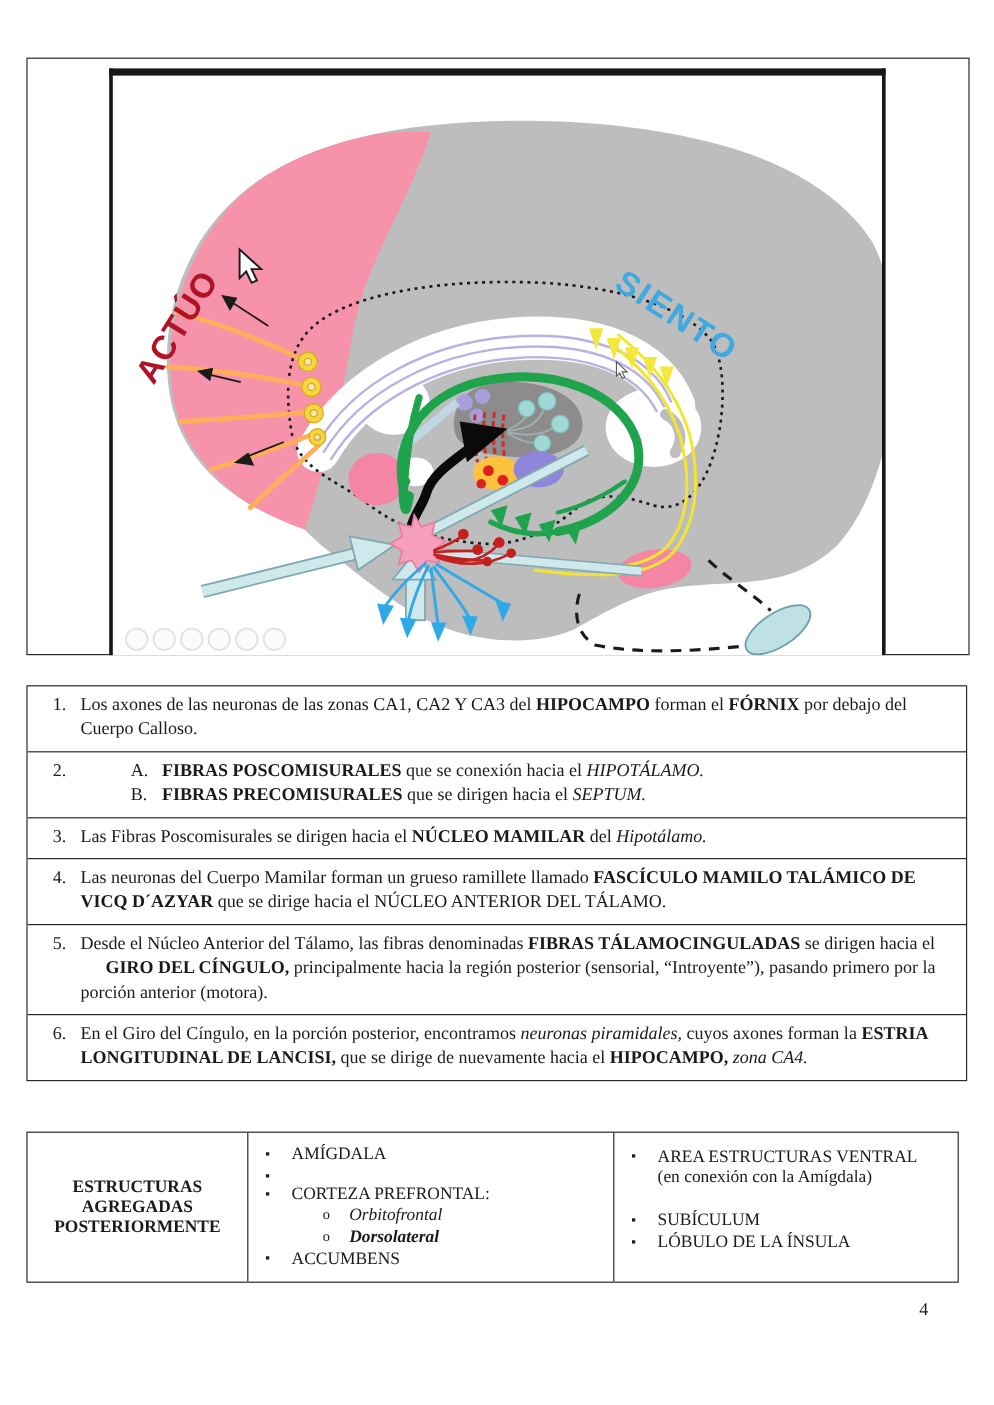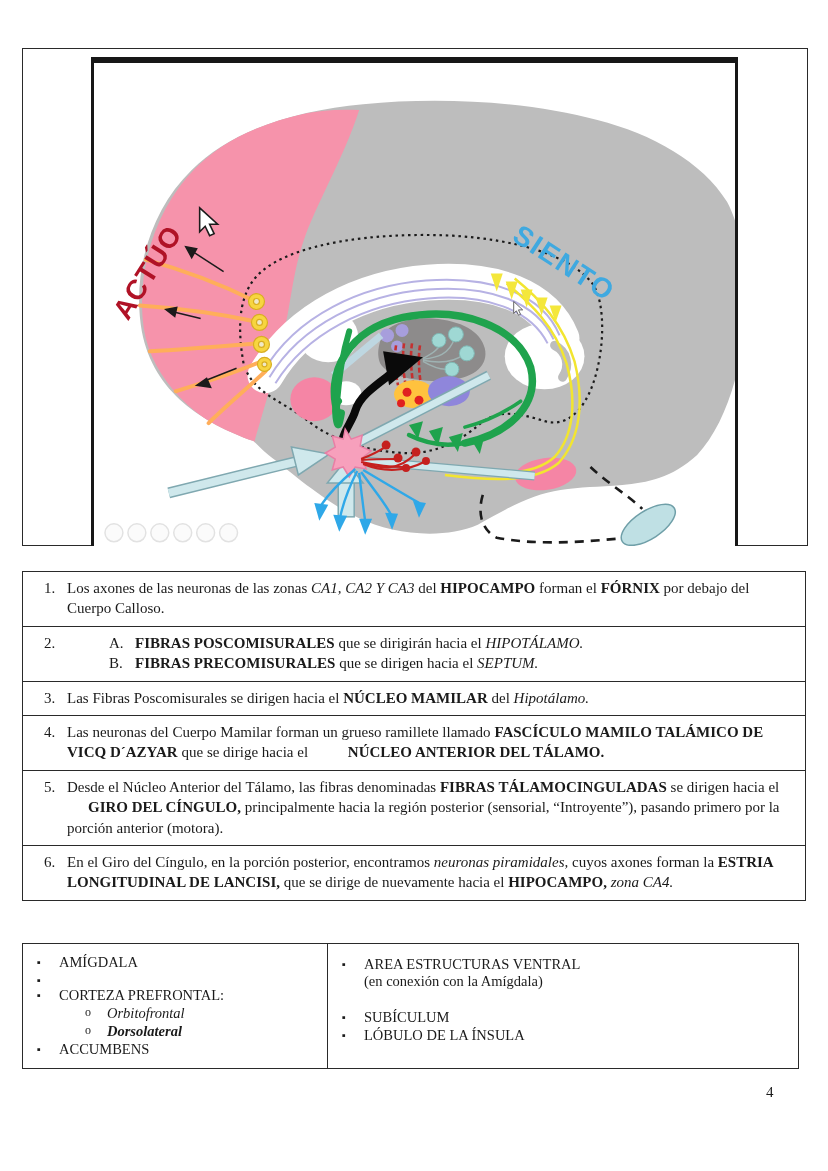--- a/index.html
+++ b/index.html
@@ -262,54 +262,55 @@
           <circle cx="112" cy="470" r="9"></circle>
           <circle cx="135" cy="470" r="9"></circle>
         </g>
       </svg>
     </div>
   </div>
 
   <div class="list-box">
     <div class="row">
       <span class="num">1.</span>
-      <div class="txt"><span>Los axones de las neuronas de las zonas </span><span style="font-style: italic; margin-top: 20px;">CA1, CA2 Y CA3</span><span> del </span><span style="font-weight: 700; margin-top: 12px;">HIPOCAMPO</span><span> forman el </span><span style="font-weight: 700;">FÓRNIX</span><span> por debajo del Cuerpo Calloso.</span></div>
+      <div class="txt"><span>Los axones de las neuronas de las zonas </span><span style=" margin-top: 20px;">CA1, CA2 Y CA3</span><span> del </span><span style="font-weight: 700; margin-top: 12px;">HIPOCAMPO</span><span> forman el </span><span style="font-weight: 700;">FÓRNIX</span><span> por debajo del Cuerpo Calloso.</span></div>
     </div>
     <div class="row">
       <span class="num">2.</span>
       <div class="txt">
         <div class="sub">
           <span class="sublet">A.</span>
-          <span><span style="font-weight: 700;">FIBRAS POSCOMISURALES</span><span> que se dirigirán hacia el </span><span style="font-style: italic;">HIPOTÁLAMO.</span></span>
+          <span><span style="font-weight: 700;">FIBRAS POSCOMISURALES</span><span> que se conexión hacia el </span><span style="font-style: italic;">HIPOTÁLAMO.</span></span>
         </div>
         <div class="sub">
           <span class="sublet">B.</span>
           <span><span style="font-weight: 700;">FIBRAS PRECOMISURALES</span><span> que se dirigen hacia el </span><span style="font-style: italic; text-align: right;">SEPTUM.</span></span>
         </div>
       </div>
     </div>
     <div class="row">
       <span class="num">3.</span>
       <div class="txt"><span>Las Fibras Poscomisurales se dirigen hacia el </span><span style="font-weight: 700;">NÚCLEO MAMILAR</span><span> del </span><span style="font-style: italic;">Hipotálamo.</span></div>
     </div>
     <div class="row">
       <span class="num">4.</span>
-      <div class="txt"><span>Las neuronas del Cuerpo Mamilar forman un grueso ramillete llamado </span><span style="font-weight: 700;">FASCÍCULO MAMILO TALÁMICO DE VICQ D´AZYAR</span><span> que se dirige hacia el </span><span style="font-weight: 700; margin-left: 36px;">NÚCLEO ANTERIOR DEL TÁLAMO.</span></div>
+      <div class="txt"><span>Las neuronas del Cuerpo Mamilar forman un grueso ramillete llamado </span><span style="font-weight: 700;">FASCÍCULO MAMILO TALÁMICO DE VICQ D´AZYAR</span><span> que se dirige hacia el </span><span style="font-weight: 400;">NÚCLEO ANTERIOR DEL TÁLAMO.</span></div>
     </div>
     <div class="row">
       <span class="num">5.</span>
       <div class="txt"><span>Desde el Núcleo Anterior del Tálamo, las fibras denominadas </span><span style="font-weight: 700;">FIBRAS TÁLAMOCINGULADAS</span><span> se dirigen hacia el </span><span style="font-weight: 700; margin-left: 21px;">GIRO DEL CÍNGULO,</span><span> principalmente hacia la región posterior (sensorial, “Introyente”), pasando primero por la porción anterior (motora).</span></div>
     </div>
     <div class="row">
       <span class="num">6.</span>
       <div class="txt"><span>En el Giro del Cíngulo, en la porción posterior, encontramos </span><span style="font-style: italic;">neuronas piramidales,</span><span> cuyos axones forman la </span><span style="font-weight: 700;">ESTRIA LONGITUDINAL DE LANCISI,</span><span> que se dirige de nuevamente hacia el </span><span style="font-weight: 700;">HIPOCAMPO,</span><span> </span><span style="font-style: italic;">zona CA4.</span></div>
     </div>
   </div>
 
   <div class="struct">
+    <div class="c1">ESTRUCTURAS AGREGADAS POSTERIORMENTE</div>
     <div class="c2">
       <div class="b1">
           <span class="mk">▪</span>
           <span><span>AMÍGDALA</span></span>
         </div>
       <div class="b1">
           <span class="mk">▪</span>
         </div>
       <div class="b1">
           <span class="mk">▪</span>

